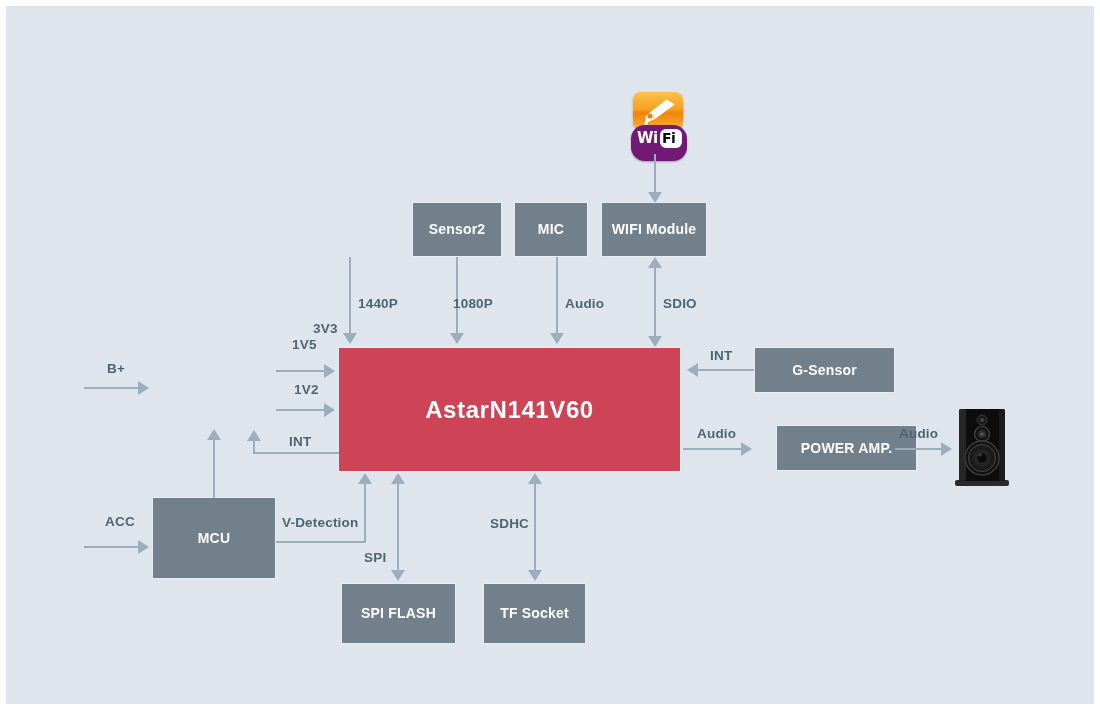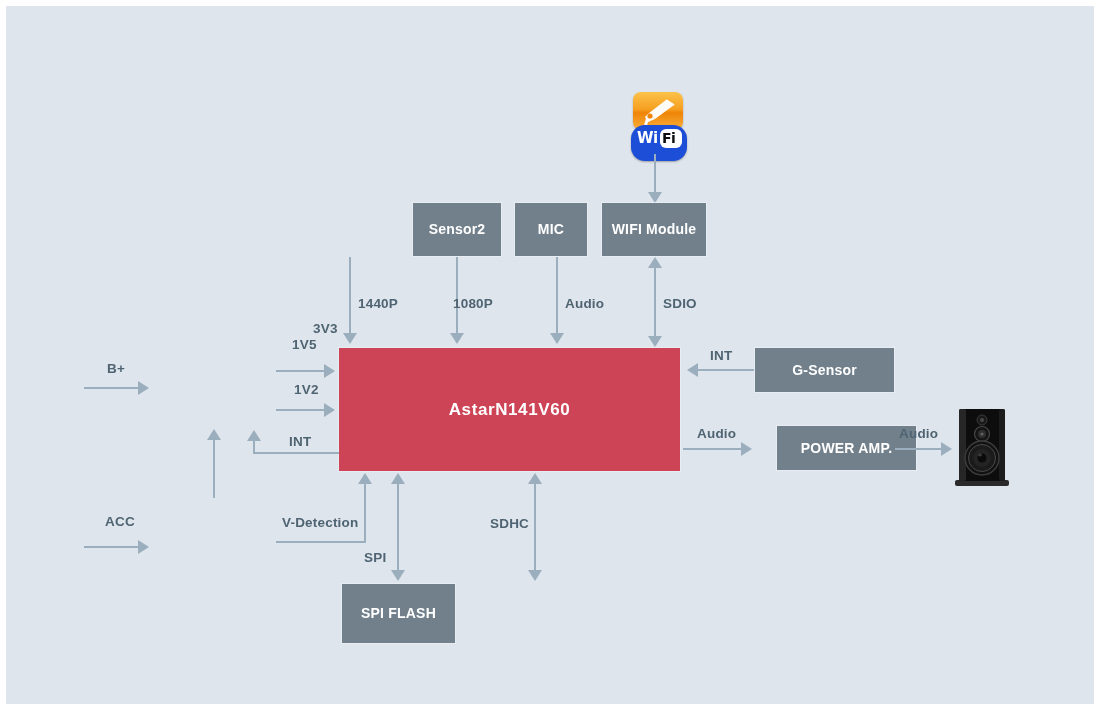--- a/index.html
+++ b/index.html
@@ -39,21 +39,21 @@
     line-height: 1.15;
     border: 1px solid #e8edf3;
     letter-spacing: .2px;
   }
   .blk.gray {
     background: #72808c;
     font-size: 14px;
   }
   .blk.chip {
     background: #cc4455;
-    font-size: 17px;
+    font-size: 24px;
     letter-spacing: .6px;
   }
   
   .ln {
     position: absolute;
     background: #9baebd;
   }
   .lnh { height: 2px; }
   .lnv { width: 2px; }
 
@@ -101,21 +101,21 @@
     border-radius: 8px;
     background: linear-gradient(180deg,#fcc24a 0%, #f6a021 45%, #ef8407 55%, #fbb03b 100%);
     box-shadow: 0 1px 2px rgba(0,0,0,.28);
     overflow: hidden;
   }
   .wifi-pill {
     position: absolute;
     left: -2px; top: 33px;
     width: 56px; height: 36px;
     border-radius: 14px;
-    background: #1d4ed8;
+    background: #701a75;
     box-shadow: 0 1px 2px rgba(0,0,0,.3);
   }
   .wifi-wi {
     position: absolute;
     left: 6px; top: 4px;
     color: #ffffff;
     font-size: 15px;
     font-weight: bold;
     font-family: "DejaVu Sans", sans-serif;
     letter-spacing: -.5px;
@@ -214,20 +214,23 @@
 
     <div class="ln lnh" style="left:270px; top:403px; width:50px;"></div>
     <div class="arw right" style="left:318px; top:397px;"></div>
     <div class="lbl" style="left:288px; top:376px;">1V2</div>
 
     <div class="ln lnh" style="left:247px; top:446px; width:86px;"></div>
     <div class="ln lnv" style="left:247px; top:435px; height:13px;"></div>
     <div class="arw up" style="left:241px; top:424px;"></div>
     <div class="lbl" style="left:283px; top:428px;">INT</div>
 
+    <div class="blk gray" style="left:146px; top:491px; width:124px; height:82px;">
+      <span>MCU</span>
+    </div>
 
     <div class="ln lnh" style="left:78px; top:540px; width:56px;"></div>
     <div class="arw right" style="left:132px; top:534px;"></div>
     <div class="lbl" style="left:99px; top:508px;">ACC</div>
 
     <div class="ln lnv" style="left:207px; top:434px; height:58px;"></div>
     <div class="arw up" style="left:201px; top:423px;"></div>
 
     <div class="ln lnh" style="left:270px; top:535px; width:90px;"></div>
     <div class="ln lnv" style="left:358px; top:478px; height:59px;"></div>
@@ -236,20 +239,23 @@
 
     <div class="blk gray" style="left:335px; top:577px; width:115px; height:61px;">
       <span>SPI FLASH</span>
     </div>
 
     <div class="ln lnv" style="left:391px; top:478px; height:88px;"></div>
     <div class="arw up" style="left:385px; top:467px;"></div>
     <div class="arw down" style="left:385px; top:564px;"></div>
     <div class="lbl" style="left:358px; top:544px;">SPI</div>
 
+    <div class="blk gray" style="left:477px; top:577px; width:103px; height:61px;">
+      <span>TF Socket</span>
+    </div>
 
     <div class="ln lnv" style="left:528px; top:478px; height:88px;"></div>
     <div class="arw up" style="left:522px; top:467px;"></div>
     <div class="arw down" style="left:522px; top:564px;"></div>
     <div class="lbl" style="left:484px; top:510px;">SDHC</div>
 
     <div class="blk gray" style="left:748px; top:341px; width:141px; height:46px;">
       <span>G-Sensor</span>
     </div>
 

